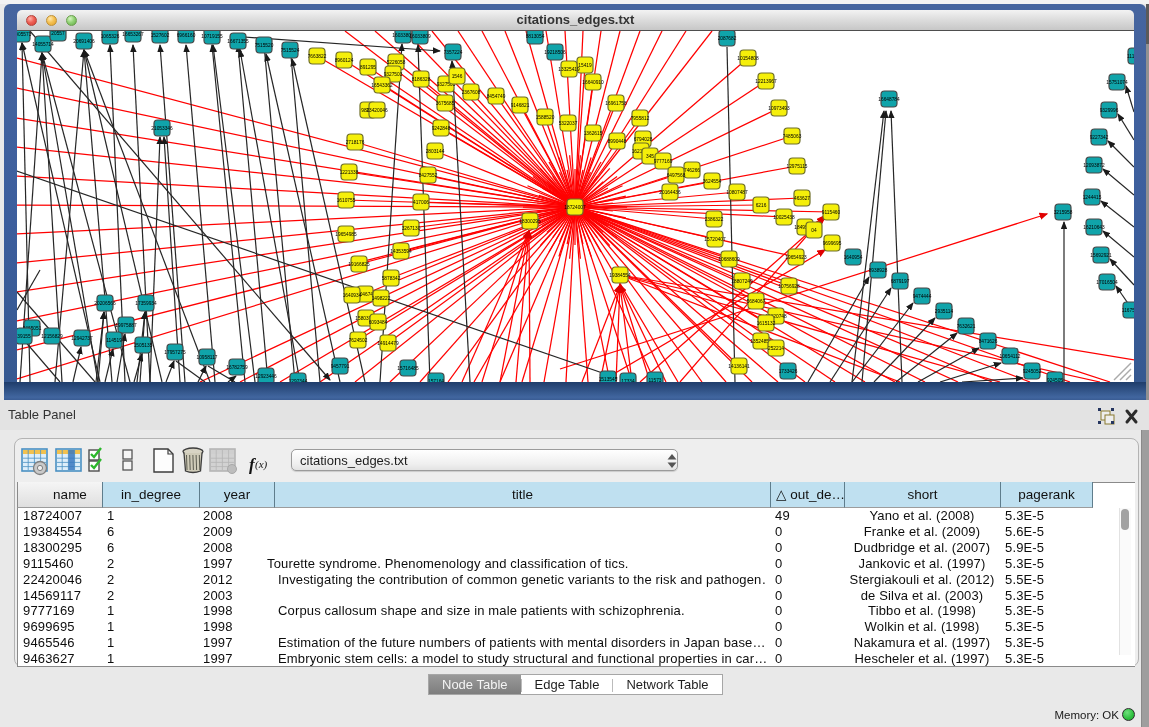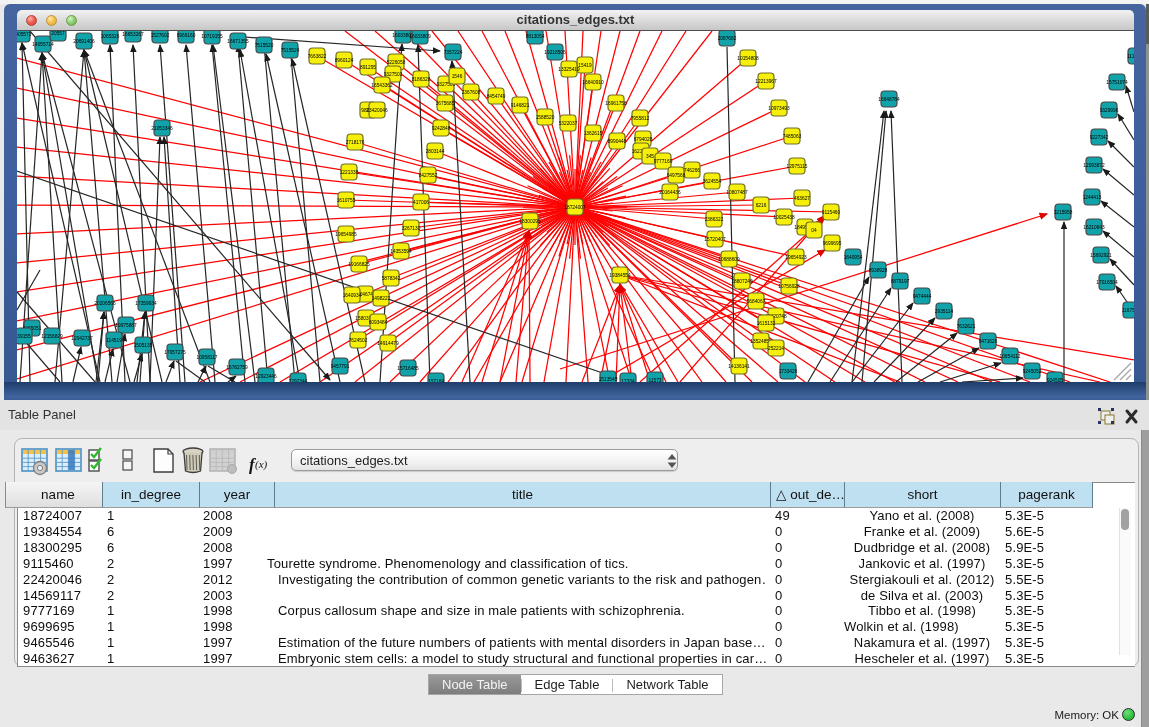--- a/index.html
+++ b/index.html
@@ -666,21 +666,21 @@
     <text x="255" y="24" font-family="Liberation Serif,serif" font-style="italic" font-size="11" fill="#111">(x)</text>
   </svg>
 <div class="abs" id="dd">
     <span>citations_edges.txt</span>
 <svg class="abs" style="left:374px;top:3.5px" width="12" height="15">
       <path d="M6,0 L10.5,5.5 L1.5,5.5 z" fill="#555"></path>
       <path d="M6,14 L10.5,8.5 L1.5,8.5 z" fill="#555"></path>
     </svg>
 </div>
 <div class="abs" id="tblwrap"></div>
-<div class="hc" style="left:5px;width:105px;border-left:1px solid #8a8a8a;background:linear-gradient(180deg,#f5f5f5,#dfdfdf)">name</div>
+<div class="hc" style="left:17px;width:105px;border-left:1px solid #8a8a8a;background:linear-gradient(180deg,#f5f5f5,#dfdfdf)">name</div>
 <div class="hc" style="left:102px;width:97px">in_degree</div>
 <div class="hc" style="left:199px;width:75px">year</div>
 <div class="hc" style="left:274px;width:496px">title</div>
 <div class="hc" style="left:770px;width:74px;text-align:left;padding-left:5px">△ out_de…</div>
 <div class="hc" style="left:844px;width:156px">short</div>
 <div class="hc" style="left:1000px;width:93px;border-right:1px solid #5f7d8c">pagerank</div>
 <div class="row" style="top:508px">
     <span style="left:23px">18724007</span>
     <span style="left:107px">1</span>
     <span style="left:203px">2008</span>
@@ -694,21 +694,21 @@
     <span style="left:203px">2009</span>
     <span style="left:775px">0</span>
     <span style="left:844px;width:156px;text-align:center">Franke et al. (2009)</span>
     <span style="left:1005px">5.6E-5</span>
   </div>
 <div class="row" style="top:539.8px">
     <span style="left:23px">18300295</span>
     <span style="left:107px">6</span>
     <span style="left:203px">2008</span>
     <span style="left:775px">0</span>
-    <span style="left:844px;width:156px;text-align:center">Dudbridge et al. (2008)</span>
+    <span style="left:844px;width:156px;text-align:center">Dudbridge et al. (2007)</span>
     <span style="left:1005px">5.9E-5</span>
   </div>
 <div class="row" style="top:555.6999999999999px">
     <span style="left:23px">9115460</span>
     <span style="left:107px">2</span>
     <span style="left:203px">1997</span>
     <span style="left:267px;width:489px;overflow:hidden">Tourette syndrome. Phenomenology and classification of tics.</span>
     <span style="left:775px">0</span>
     <span style="left:844px;width:156px;text-align:center">Jankovic et al. (1997)</span>
     <span style="left:1005px">5.3E-5</span>
@@ -737,21 +737,21 @@
     <span style="left:278px;width:489px;overflow:hidden">Corpus callosum shape and size in male patients with schizophrenia.</span>
     <span style="left:775px">0</span>
     <span style="left:844px;width:156px;text-align:center">Tibbo et al. (1998)</span>
     <span style="left:1005px">5.3E-5</span>
   </div>
 <div class="row" style="top:619.2999999999998px">
     <span style="left:23px">9699695</span>
     <span style="left:107px">1</span>
     <span style="left:203px">1998</span>
     <span style="left:775px">0</span>
-    <span style="left:844px;width:156px;">Wolkin et al. (1998)</span>
+    <span style="left:844px;width:156px;text-align:center">Wolkin et al. (1998)</span>
     <span style="left:1005px">5.3E-5</span>
   </div>
 <div class="row" style="top:635.1999999999998px">
     <span style="left:23px">9465546</span>
     <span style="left:107px">1</span>
     <span style="left:203px">1997</span>
     <span style="left:278px;width:489px;overflow:hidden">Estimation of the future numbers of patients with mental disorders in Japan base…</span>
     <span style="left:775px">0</span>
     <span style="left:844px;width:156px;text-align:center">Nakamura et al. (1997)</span>
     <span style="left:1005px">5.3E-5</span>

